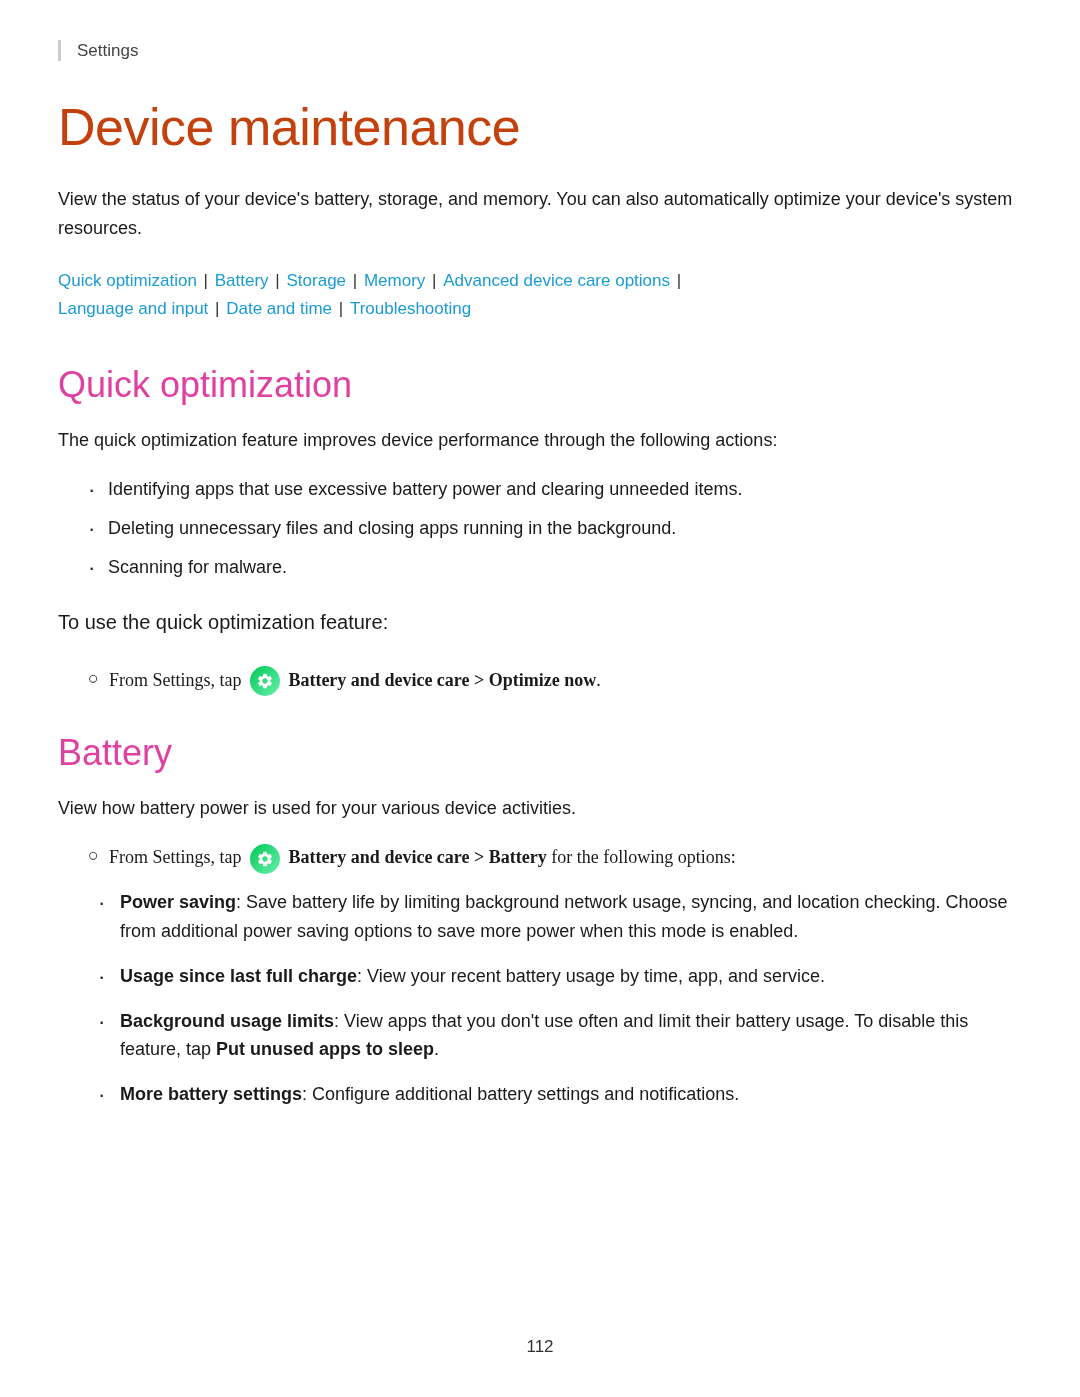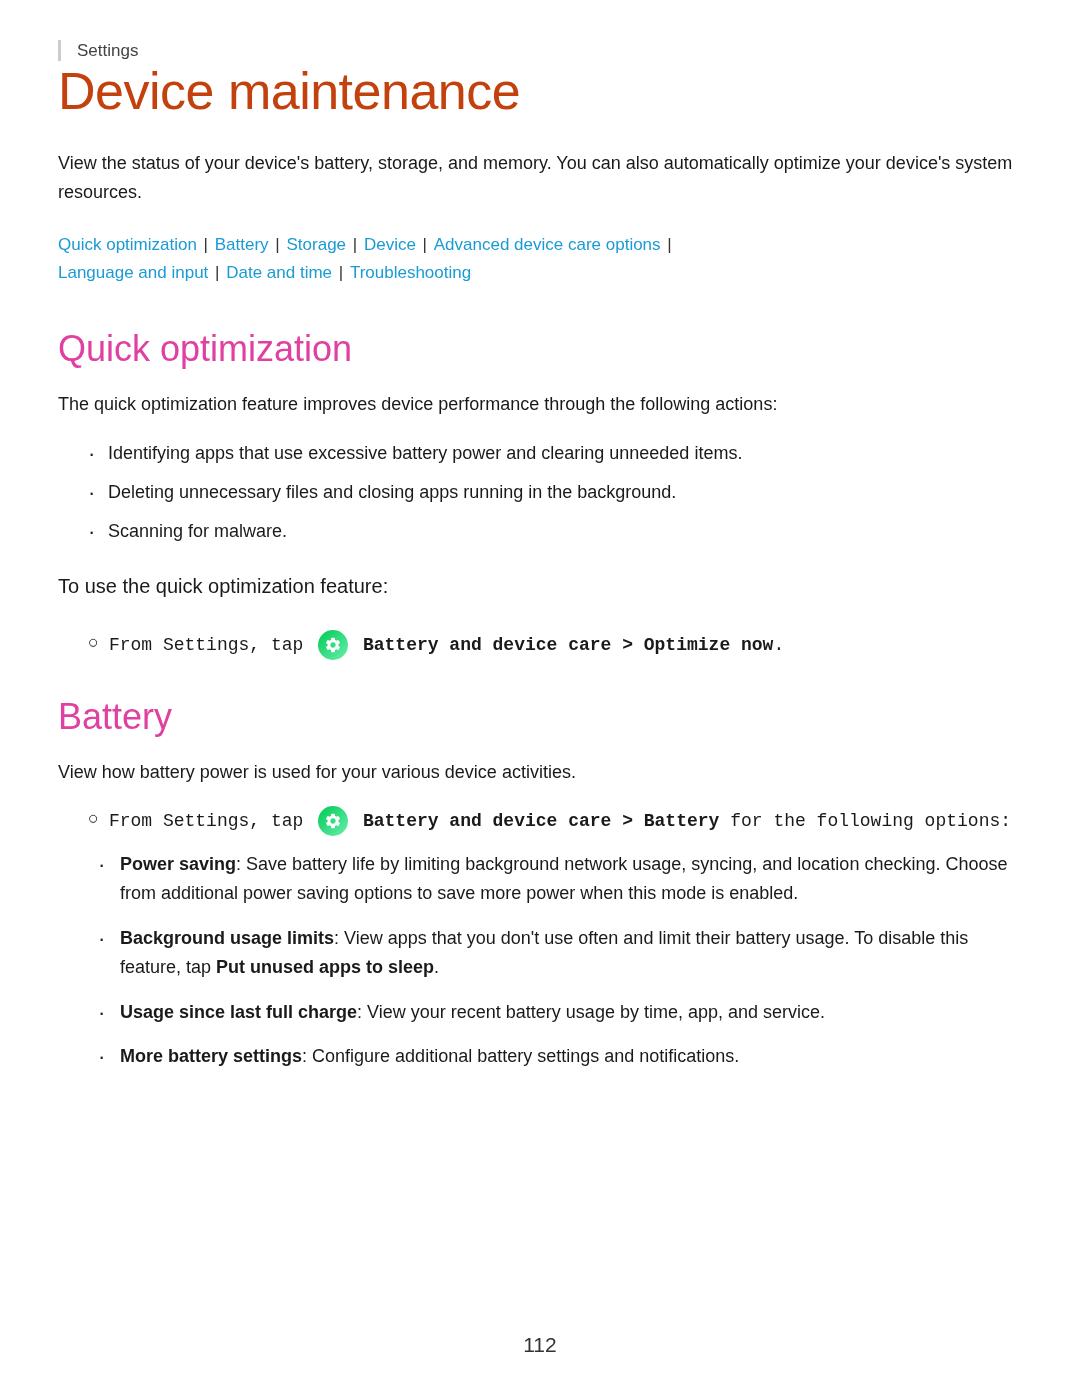--- a/index.html
+++ b/index.html
@@ -19,20 +19,21 @@
     }
 
     .page-container {
       padding: 40px 58px 60px 58px;
       max-width: 1080px;
     }
 
     .breadcrumb-bar {
       border-left: 3px solid #cccccc;
       padding-left: 16px;
+      margin-bottom: 36px;
     }
 
     .breadcrumb-text {
       font-family: 'Arial', sans-serif;
       font-size: 17px;
       color: #444444;
     }
 
     .page-title {
       font-family: 'Arial', sans-serif;
@@ -126,21 +127,21 @@
     .step-circle {
       font-family: 'Arial', sans-serif;
       font-size: 18px;
       color: #1a1a1a;
       margin-right: 10px;
       flex-shrink: 0;
       margin-top: 2px;
     }
 
     .step-text {
-      font-family: Liberation Mono, monospace;
+      font-family: Liberation Serif, serif;
       font-size: 18px;
       color: #1a1a1a;
       line-height: 1.6;
     }
 
     .settings-icon {
       display: inline-flex;
       align-items: center;
       justify-content: center;
       width: 30px;
@@ -186,21 +187,21 @@
       position: absolute;
       left: 0;
       color: #1a1a1a;
       font-size: 22px;
       line-height: 1.4;
     }
 
     .page-number {
       text-align: center;
       font-family: 'Arial', sans-serif;
-      font-size: 21px;
+      font-size: 17px;
       color: #333333;
       position: absolute;
       bottom: 40px;
       left: 0;
       right: 0;
     }
   </style>
 </head>
 <body>
 
@@ -208,21 +209,21 @@
 
   <div class="breadcrumb-bar">
     <span class="breadcrumb-text">Settings</span>
   </div>
 
   <h1 class="page-title">Device maintenance</h1>
 
   <p class="intro-text">View the status of your device's battery, storage, and memory. You can also automatically optimize your device's system resources.</p>
 
   <div class="nav-links">
-    <a href="#quick-optimization">Quick optimization</a><span class="nav-separator"> | </span><a href="#battery">Battery</a><span class="nav-separator"> | </span><a href="#storage">Storage</a><span class="nav-separator"> | </span><a href="#memory">Device</a><span class="nav-separator"> | </span><a href="#advanced">Advanced device care options</a><span class="nav-separator"> |</span><br>
+    <a href="#quick-optimization">Quick optimization</a><span class="nav-separator"> | </span><a href="#battery">Battery</a><span class="nav-separator"> | </span><a href="#storage">Storage</a><span class="nav-separator"> | </span><a href="#memory">Memory</a><span class="nav-separator"> | </span><a href="#advanced">Advanced device care options</a><span class="nav-separator"> |</span><br>
     <a href="#language">Language and input</a><span class="nav-separator"> | </span><a href="#date">Date and time</a><span class="nav-separator"> | </span><a href="#troubleshooting">Troubleshooting</a>
   </div>
 
   <div class="section-divider" id="quick-optimization">
     <h2 class="section-heading">Quick optimization</h2>
 
     <p class="section-intro">The quick optimization feature improves device performance through the following actions:</p>
 
     <ul class="bullet-list">
       <li>Identifying apps that use excessive battery power and clearing unneeded items.</li>
@@ -262,25 +263,25 @@
         </span>
         <span class="bold-text">Battery and device care &gt; Battery</span> for the following options:
       </span>
     </div>
 
     <ul class="sub-bullet-list">
       <li>
         <span class="bold-text">Power saving</span>: Save battery life by limiting background network usage, syncing, and location checking. Choose from additional power saving options to save more power when this mode is enabled.
       </li>
       <li>
+        <span class="bold-text">Usage since last full charge</span>: View your recent battery usage by time, app, and service.
+      </li>
+      <li>
         <span class="bold-text">Background usage limits</span>: View apps that you don't use often and limit their battery usage. To disable this feature, tap <span class="bold-text">Put unused apps to sleep</span>.
       </li>
       <li>
-        <span class="bold-text">Usage since last full charge</span>: View your recent battery usage by time, app, and service.
-      </li>
-      <li>
         <span class="bold-text">More battery settings</span>: Configure additional battery settings and notifications.
       </li>
     </ul>
   </div>
 </div>
 
 <div class="page-number">112</div>
 
 </body></html>

